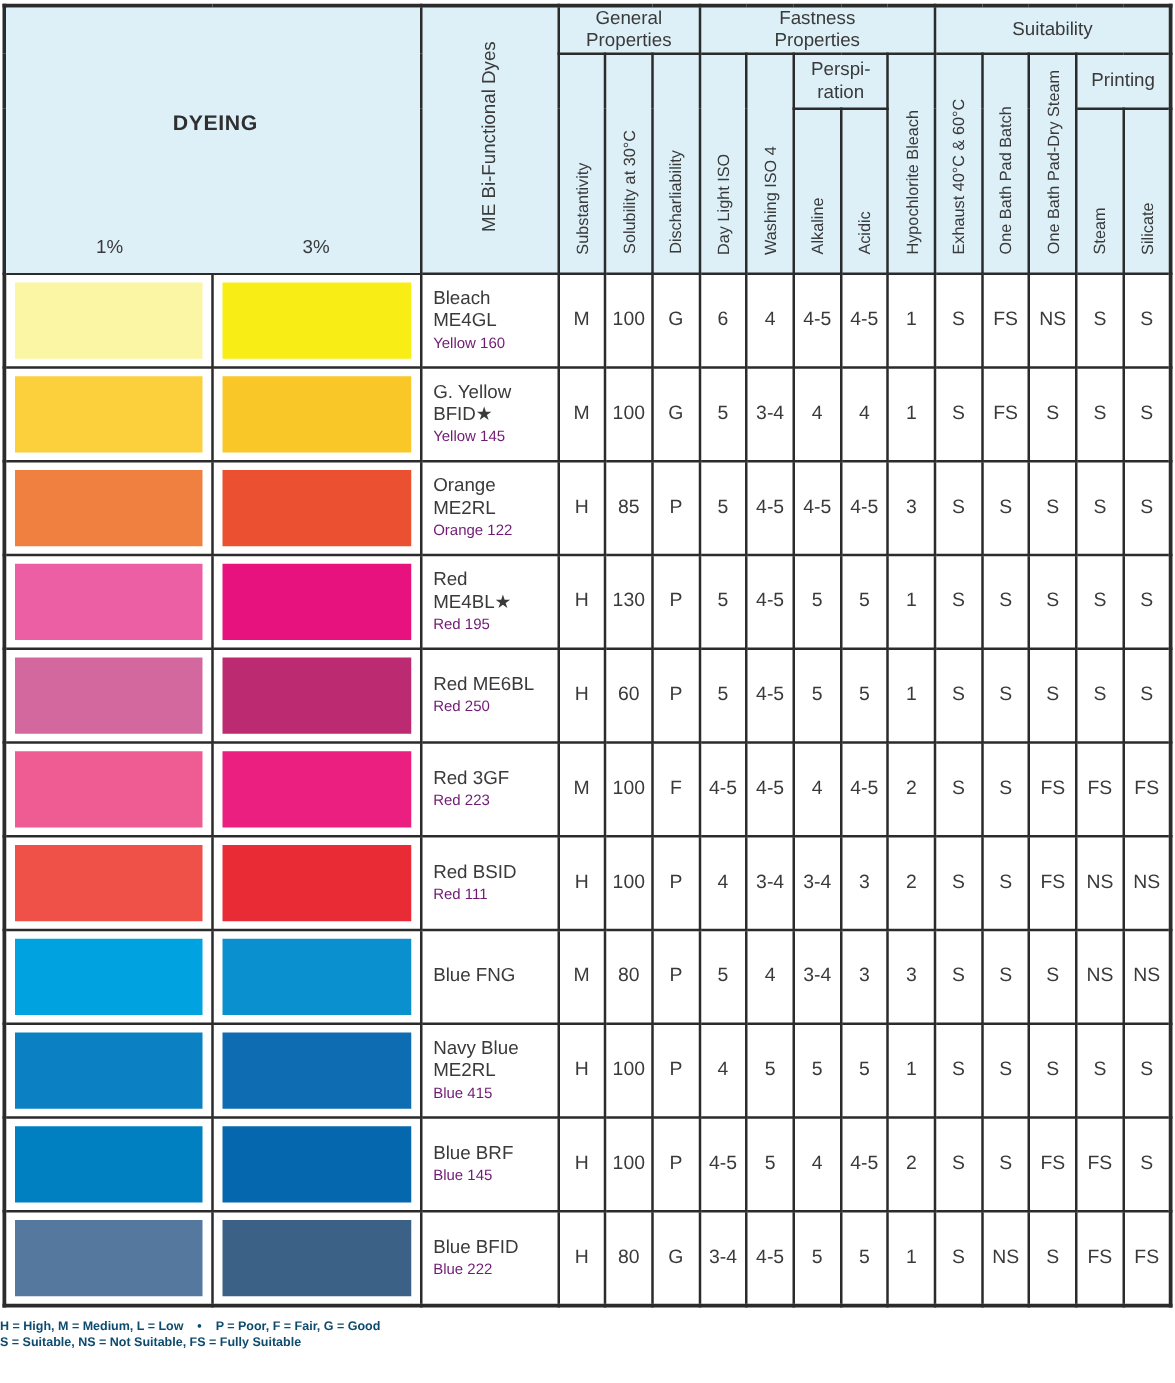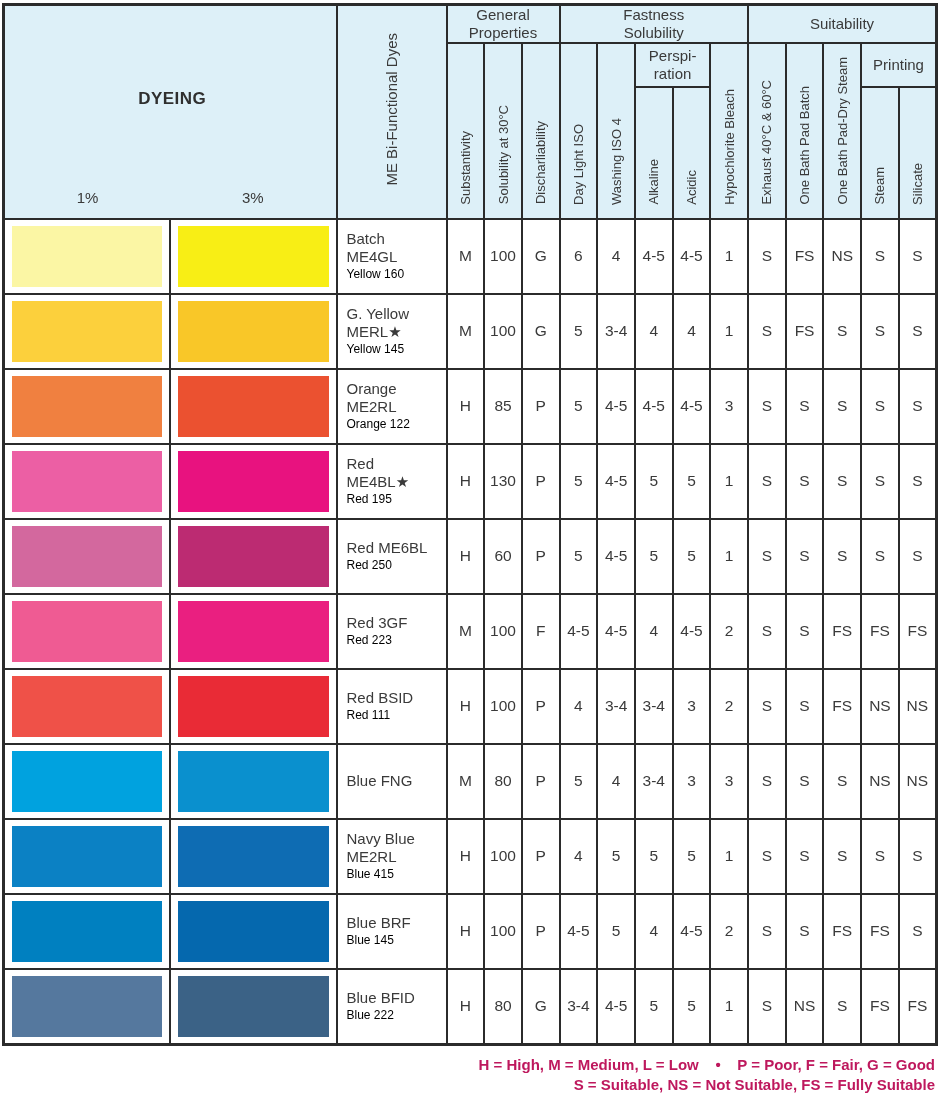--- a/index.html
+++ b/index.html
@@ -79,38 +79,37 @@
   tbody td { height: 72px; background: #ffffff; }
   td.swatch-cell { padding: 6px 7px; }
   .swatch { width: 100%; height: 61px; }
   td.name-cell { padding: 4px 4px 4px 9px; vertical-align: middle; }
   .dye-name {
     font-size: 15px;
     line-height: 1.18;
     color: #3a3a3a;
     white-space: pre-line;
   }
-  .dye-subname { font-size: 12px; line-height: 1.25; color: #000000; margin-top: 1px; }
+  .dye-subname { font-size: 12px; line-height: 1.25; color: #701a75; margin-top: 1px; }
   td.val {
     text-align: center;
     vertical-align: middle;
     font-size: 15.5px;
     color: #3a3a3a;
   }
 
   
   .legend {
     width: 938px;
     margin-top: 9px;
-    text-align: right;
     padding-right: 3px;
     font-weight: bold;
-    font-size: 15px;
+    font-size: 10px;
     line-height: 1.35;
-    color: #be185d;
+    color: #0c4a6e;
   }
 </style>
 </head>
 <body>
 
 <table class="dye-table">
   <colgroup>
     <col style="width:166px">
       <col style="width:167px">
       <col style="width:110px">
@@ -122,21 +121,21 @@
         <div class="dyeing-title">DYEING</div>
         <div class="pct pct1">1%</div>
         <div class="pct pct3">3%</div>
       </th>
       <th class="dyes-col" rowspan="3">
         <span class="vtext dyes-vtext">ME Bi-Functional Dyes</span>
       </th>
       <th class="group pre" colspan="3">General
 Properties</th>
       <th class="group pre" colspan="5">Fastness
-Solubility</th>
+Properties</th>
       <th class="group" colspan="5">Suitability</th>
     </tr>
     <tr class="r2">
       <th class="vert" rowspan="2"><span class="vtext">Substantivity</span></th>
       <th class="vert" rowspan="2"><span class="vtext">Solubility at 30°C</span></th>
       <th class="vert" rowspan="2"><span class="vtext">Discharliability</span></th>
       <th class="vert" rowspan="2"><span class="vtext">Day Light ISO</span></th>
       <th class="vert" rowspan="2"><span class="vtext">Washing ISO 4</span></th>
       <th class="group pre" colspan="2">Perspi-
 ration</th>
@@ -155,21 +154,21 @@
   </thead>
   <tbody>
       <tr>
         <td class="swatch-cell">
           <div class="swatch" style="background: rgb(251, 246, 164);"></div>
         </td>
         <td class="swatch-cell">
           <div class="swatch" style="background: rgb(248, 238, 21);"></div>
         </td>
         <td class="name-cell">
-          <div class="dye-name">Batch
+          <div class="dye-name">Bleach
 ME4GL</div>
           <div class="dye-subname">Yellow 160</div>
         </td>
         <td class="val">M</td>
         <td class="val">100</td>
         <td class="val">G</td>
         <td class="val">6</td>
         <td class="val">4</td>
         <td class="val">4-5</td>
         <td class="val">4-5</td>
@@ -182,21 +181,21 @@
       </tr>
       <tr>
         <td class="swatch-cell">
           <div class="swatch" style="background: rgb(252, 208, 60);"></div>
         </td>
         <td class="swatch-cell">
           <div class="swatch" style="background: rgb(249, 199, 40);"></div>
         </td>
         <td class="name-cell">
           <div class="dye-name">G. Yellow
-MERL★</div>
+BFID★</div>
           <div class="dye-subname">Yellow 145</div>
         </td>
         <td class="val">M</td>
         <td class="val">100</td>
         <td class="val">G</td>
         <td class="val">5</td>
         <td class="val">3-4</td>
         <td class="val">4</td>
         <td class="val">4</td>
         <td class="val">1</td>

